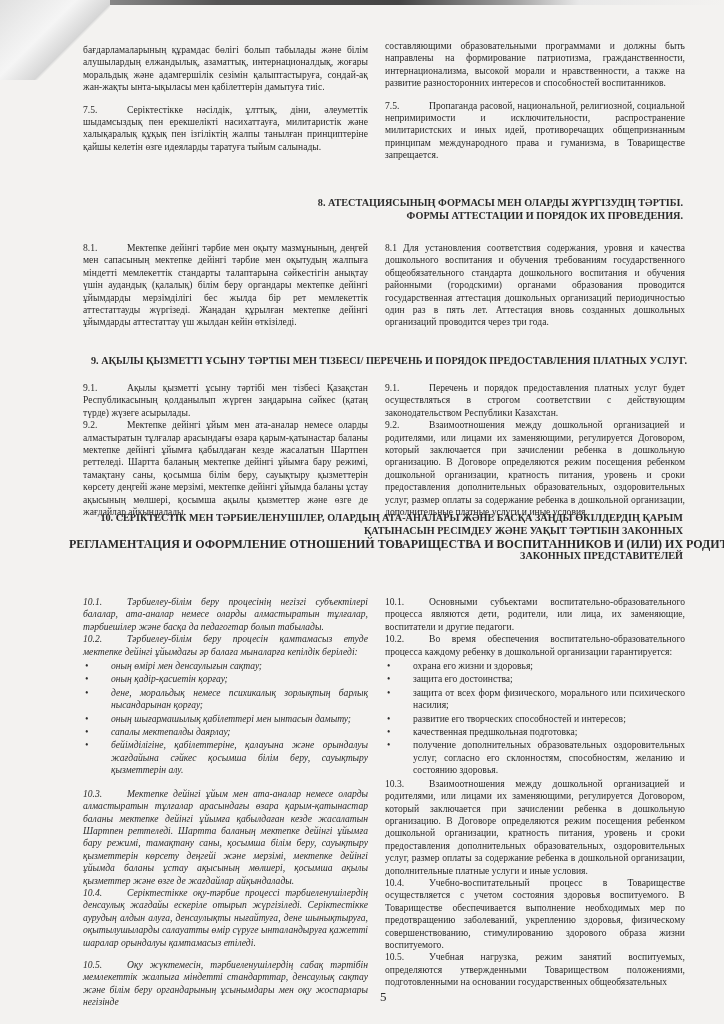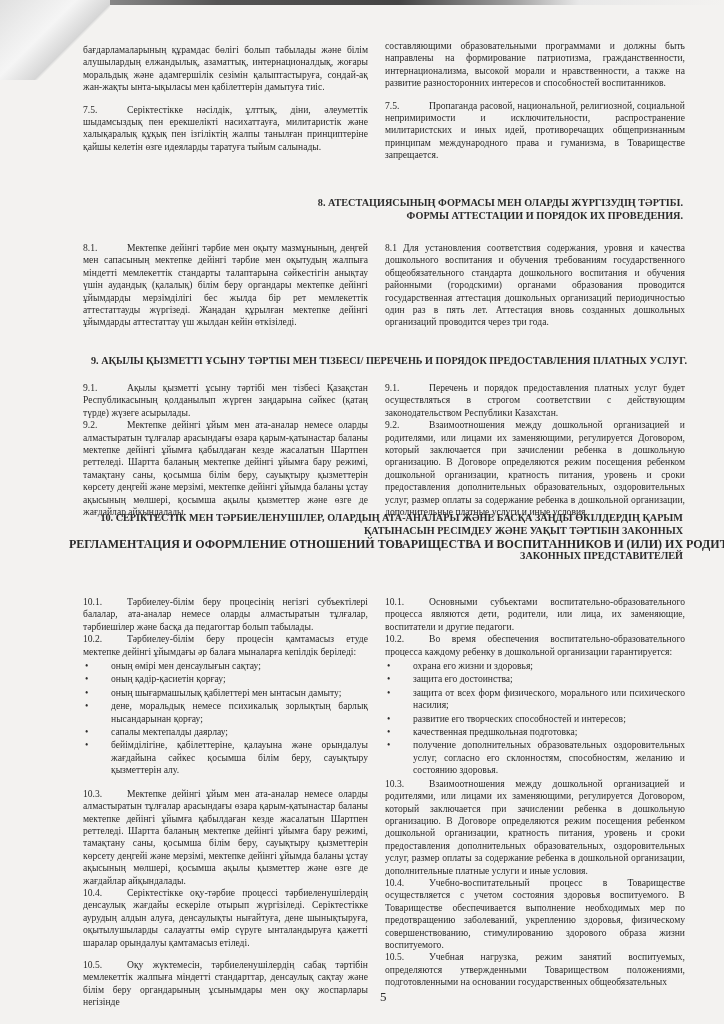--- a/index.html
+++ b/index.html
@@ -63,28 +63,28 @@
   <p><span class="num">9.2.</span><span>Взаимоотношения между дошкольной организацией и родителями, или лицами их заменяющими, регулируется Договором, который заключается при зачислении ребенка в дошкольную организацию. В Договоре определяются режим посещения ребенком дошкольной организации, кратность питания, уровень и сроки предоставления дополнительных образовательных, оздоровительных услуг, размер оплаты за содержание ребенка в дошкольной организации, дополнительные платные услуги и иные условия.</span></p>
 </div>
 
 <div class="heading" style="top:512px;">
   <div>10. СЕРІКТЕСТІК МЕН ТӘРБИЕЛЕНУШІЛЕР, ОЛАРДЫҢ АТА-АНАЛАРЫ ЖӘНЕ БАСҚА ЗАҢДЫ ӨКІЛДЕРДІҢ ҚАРЫМ</div>
   <div>ҚАТЫНАСЫН РЕСІМДЕУ ЖӘНЕ УАҚЫТ ТӘРТІБІН ЗАКОННЫХ</div>
   <div style="font-size:12px;white-space:nowrap;margin-left:-14px;">РЕГЛАМЕНТАЦИЯ И ОФОРМЛЕНИЕ ОТНОШЕНИЙ ТОВАРИЩЕСТВА И ВОСПИТАННИКОВ И (ИЛИ) ИХ РОДИТЕЛЕЙ И ИНЫХ</div>
   <div>ЗАКОННЫХ ПРЕДСТАВИТЕЛЕЙ</div>
 </div>
 
-<div class="col colL" style="top:596px;">
+<div class="col colL" style="top:596px;font-style:italic;">
   <p><span class="num">10.1.</span><span>Тәрбиелеу-білім беру процесінің негізгі субъектілері балалар, ата-аналар немесе оларды алмастыратын тұлғалар, тәрбиешілер және басқа да педагогтар болып табылады.</span></p>
   <p><span class="num">10.2.</span><span>Тәрбиелеу-білім беру процесін қамтамасыз етуде мектепке дейінгі ұйымдағы әр балаға мыналарға кепілдік беріледі:</span></p>
   <ul class="blist">
     <li>оның өмірі мен денсаулығын сақтау;</li>
     <li>оның қадір-қасиетін қорғау;</li>
+    <li>дене, моральдық немесе психикалық зорлықтың барлық нысандарынан қорғау;</li>
     <li>оның шығармашылық қабілеттері мен ынтасын дамыту;</li>
-    <li>дене, моральдық немесе психикалық зорлықтың барлық нысандарынан қорғау;</li>
     <li>сапалы мектепалды даярлау;</li>
     <li>бейімділігіне, қабілеттеріне, қалауына және орындалуы жағдайына сәйкес қосымша білім беру, сауықтыру қызметтерін алу.</li>
   </ul>
   <div class="gap"></div>
   <p><span class="num">10.3.</span><span>Мектепке дейінгі ұйым мен ата-аналар немесе оларды алмастыратын тұлғалар арасындағы өзара қарым-қатынастар баланы мектепке дейінгі ұйымға қабылдаған кезде жасалатын Шартпен реттеледі. Шартта баланың мектепке дейінгі ұйымға бару режимі, тамақтану саны, қосымша білім беру, сауықтыру қызметтерін көрсету деңгейі және мерзімі, мектепке дейінгі ұйымда баланы ұстау ақысының мөлшері, қосымша ақылы қызметтер және өзге де жағдайлар айқындалады.</span></p>
   <p><span class="num">10.4.</span><span>Серіктестікке оқу-тәрбие процессі тәрбиеленушілердің денсаулық жағдайы ескеріле отырып жүргізіледі. Серіктестікке аурудың алдын алуға, денсаулықты нығайтуға, дене шынықтыруға, оқытылушыларды салауатты өмір сүруге ынталандыруға қажетті шаралар орындалуы қамтамасыз етіледі.</span></p>
   <div class="gap"></div>
   <p><span class="num">10.5.</span><span>Оқу жүктемесін, тәрбиеленушілердің сабақ тәртібін мемлекеттік жалпыға міндетті стандарттар, денсаулық сақтау және білім беру органдарының ұсынымдары мен оқу жоспарлары негізінде</span></p>
 </div>
 

